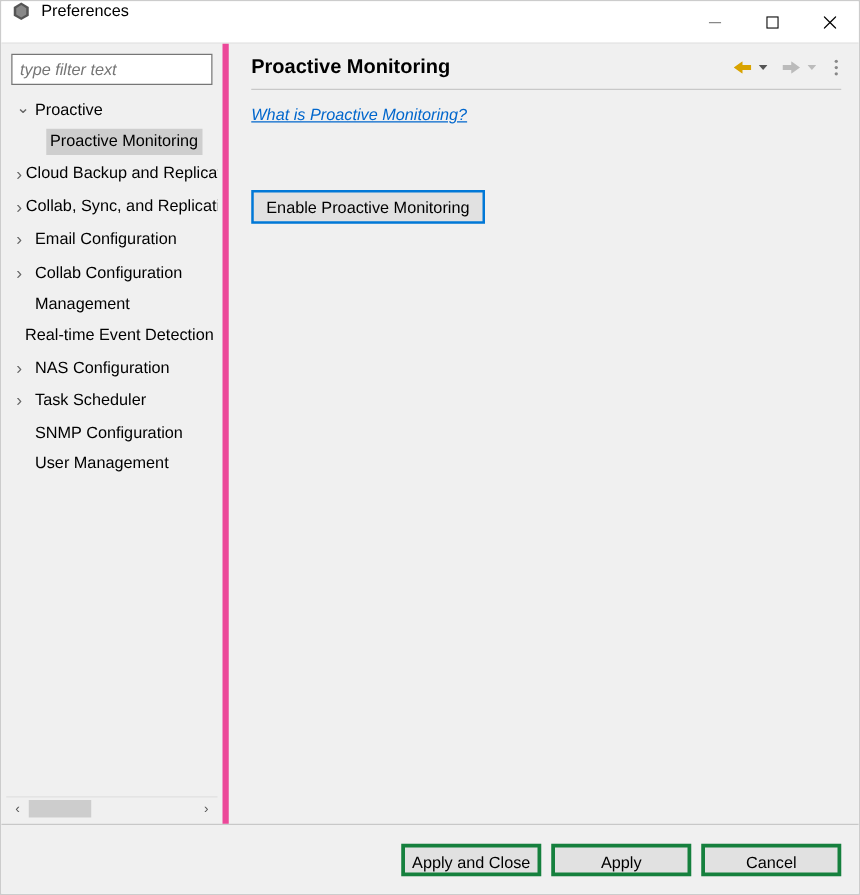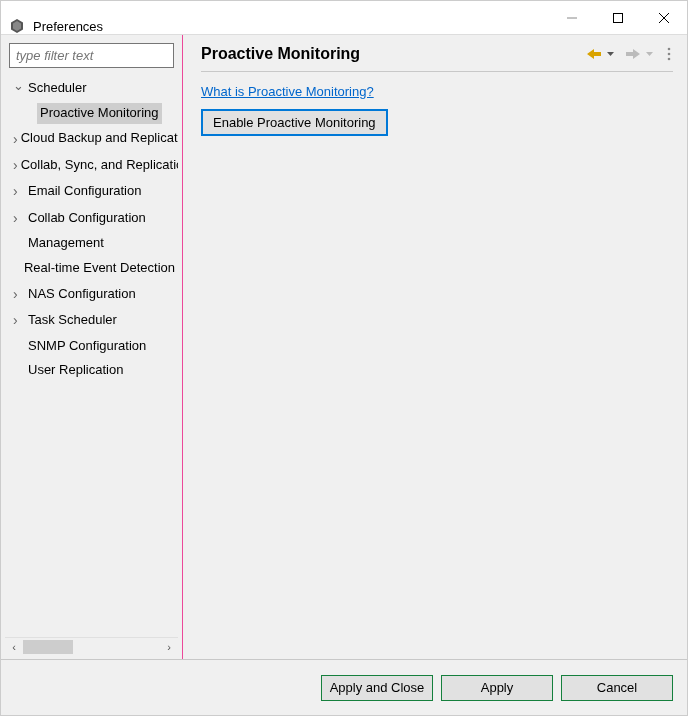--- a/index.html
+++ b/index.html
@@ -14,21 +14,21 @@
       color: #000;
       width: 688px;
       height: 716px;
       overflow: hidden;
       border: 1px solid #ccc;
     }
     .title-bar {
       height: 34px;
       background: #fff;
       display: flex;
-      align-items: flex-end;
+      align-items: flex-start;
       padding: 0 0 0 8px;
       border-bottom: 1px solid #ddd;
     }
     .title-icon {
       width: 16px;
       height: 16px;
       margin-right: 8px;
       display: flex;
       align-items: center;
       justify-content: center;
@@ -49,21 +49,21 @@
       justify-content: center;
       cursor: pointer;
     }
     .content {
       display: flex;
       height: 624px;
       background: #f0f0f0;
     }
     .sidebar {
       width: 182px;
-      border-right: 1px solid #ec4899;
+      border-right: 5px solid #ec4899;
       display: flex;
       flex-direction: column;
       padding: 4px;
     }
     .filter-box {
       margin: 4px;
     }
     .filter-input {
       width: 100%;
       padding: 4px 6px;
@@ -169,43 +169,45 @@
       padding: 2px;
     }
     .main-body {
       flex: 1;
     }
     .help-link {
       color: #0066cc;
       text-decoration: underline;
       cursor: pointer;
       display: inline-block;
-      margin-bottom: 10px;
+      margin-bottom: 25px;
+      font-style: italic;
     }
     .enable-btn {
       border: 2px solid #0078d7;
       background: #e1e1e1;
       padding: 4px 10px;
       font-size: 13px;
       cursor: pointer;
       font-family: inherit;
+      margin-top: 28px;
     }
     .button-bar {
       height: 56px;
       border-top: 1px solid #c8c8c8;
       background: #f0f0f0;
       display: flex;
       justify-content: flex-end;
       align-items: center;
       padding: 0 14px;
       gap: 8px;
     }
     .dlg-btn {
       background: #e1e1e1;
-      border: 1px solid #15803d;
+      border: 3px solid #15803d;
       padding: 4px 0;
       width: 112px;
       font-size: 13px;
       cursor: pointer;
       text-align: center;
       font-family: inherit;
       height: 26px;
     }
   </style>
 </head>
@@ -241,21 +243,21 @@
 
 <div class="content">
 
   <div class="sidebar">
     <div class="filter-box">
       <input class="filter-input" type="text" placeholder="type filter text" style="">
     </div>
     <div class="tree" id="tree">
         <div class="tree-item">
           <span class="arrow expanded"></span>
-          <span class="label">Scheduler</span>
+          <span class="label">Proactive</span>
         </div>
         <div class="tree-item child selected">
           <span class="label">Proactive Monitoring</span>
         </div>
         <div class="tree-item">
           <span class="arrow collapsed"></span>
           <span class="label">Cloud Backup and Replication</span>
         </div>
         <div class="tree-item">
           <span class="arrow collapsed"></span>
@@ -284,21 +286,21 @@
         <div class="tree-item">
           <span class="arrow collapsed"></span>
           <span class="label">Task Scheduler</span>
         </div>
         <div class="tree-item">
           <span class="arrow"></span>
           <span class="label">SNMP Configuration</span>
         </div>
         <div class="tree-item">
           <span class="arrow"></span>
-          <span class="label">User Replication</span>
+          <span class="label">User Management</span>
         </div>
       </div>
     <div class="tree-scroll">
       <span class="scroll-arrow">‹</span>
       <div class="scroll-track">
         <div class="scroll-thumb"></div>
       </div>
       <span class="scroll-arrow">›</span>
     </div>
   </div>

